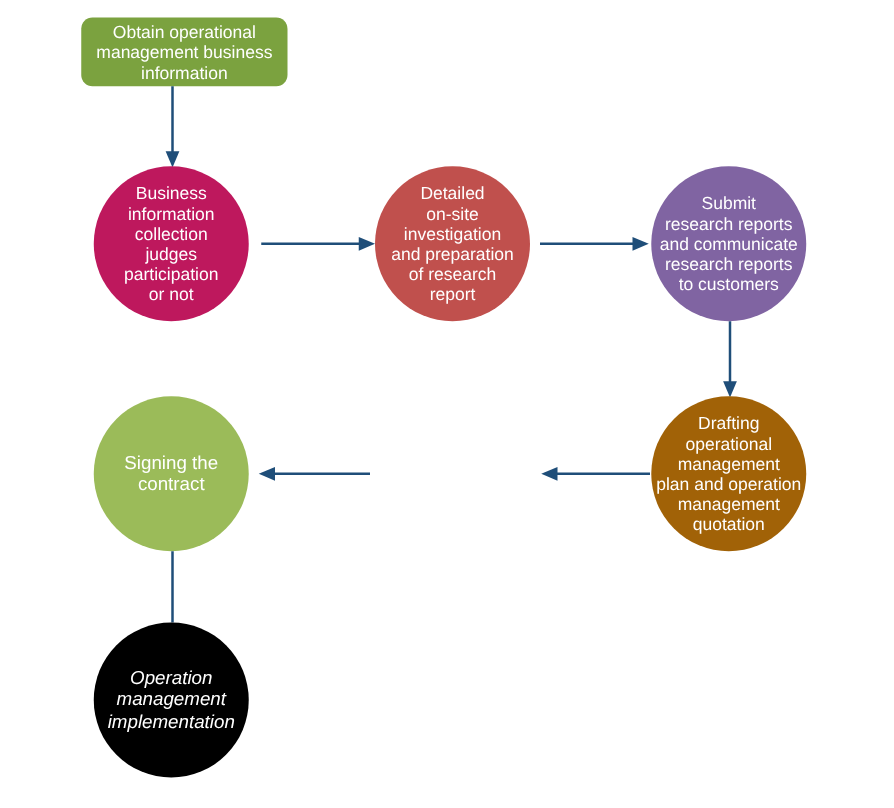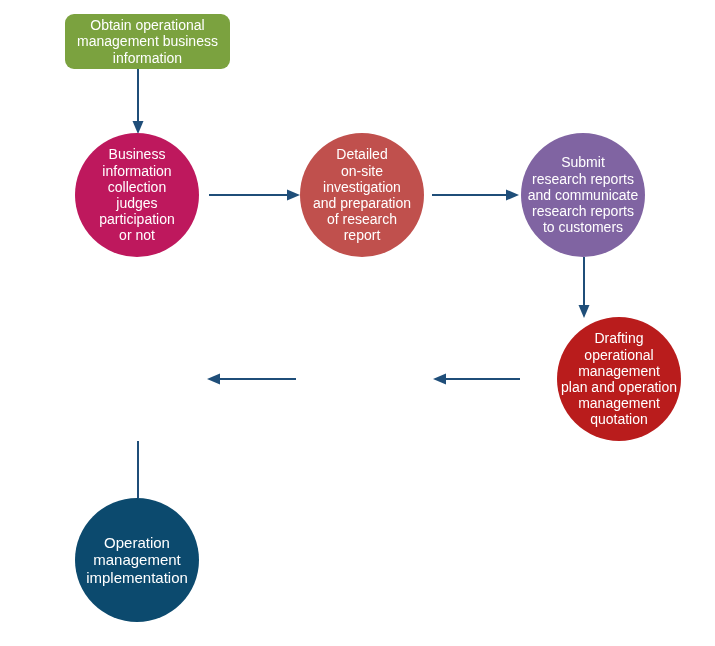--- a/index.html
+++ b/index.html
@@ -111,21 +111,21 @@
 to customers</span>
   </div>
 
   <div class="conn" style="left:574px; top:257px; width:20px; height:62px;">
     <svg width="20" height="62" viewBox="0 0 20 62">
       <line x1="10" y1="0" x2="10" y2="52" stroke="#1F4E79" stroke-width="2"></line>
       <polygon points="10,61 4.5,48 15.5,48" fill="#1F4E79"></polygon>
     </svg>
   </div>
 
-  <div class="node circle" style="left:521px; top:317px; width:124px; height:124px; background:#b91c1c; font-size:14px;margin-left:36px;">
+  <div class="node circle" style="left:521px; top:317px; width:124px; height:124px; background:#a16207; font-size:14px;">
     <span class="label">Drafting
 operational
 management
 plan and operation
 management
 quotation</span>
   </div>
 
   <div class="conn" style="left:432px; top:370px; width:88px; height:18px;">
     <svg width="88" height="18" viewBox="0 0 88 18">
@@ -135,26 +135,30 @@
   </div>
 
 
   <div class="conn" style="left:206px; top:370px; width:90px; height:18px;">
     <svg width="90" height="18" viewBox="0 0 90 18">
       <line x1="90" y1="9" x2="12" y2="9" stroke="#1F4E79" stroke-width="2"></line>
       <polygon points="1,9 14,3.5 14,14.5" fill="#1F4E79"></polygon>
     </svg>
   </div>
 
+  <div class="node circle" style="left:75px; top:317px; width:124px; height:124px; background:#9BBB59; font-size:15px;">
+    <span class="label">Signing the
+contract</span>
+  </div>
 
   <div class="conn" style="left:128px; top:441px; width:20px; height:62px;">
     <svg width="20" height="62" viewBox="0 0 20 62">
       <line x1="10" y1="0" x2="10" y2="57" stroke="#1F4E79" stroke-width="2"></line>
     </svg>
   </div>
 
-  <div class="node circle" style="left:75px; top:498px; width:124px; height:124px; background:#0c4a6e; font-size:15px;">
+  <div class="node circle" style="left:75px; top:498px; width:124px; height:124px; background:#000000; font-size:15px;font-style:italic;">
     <span class="label">Operation
 management
 implementation</span>
   </div>
 
 </div>
 
 </body></html>

